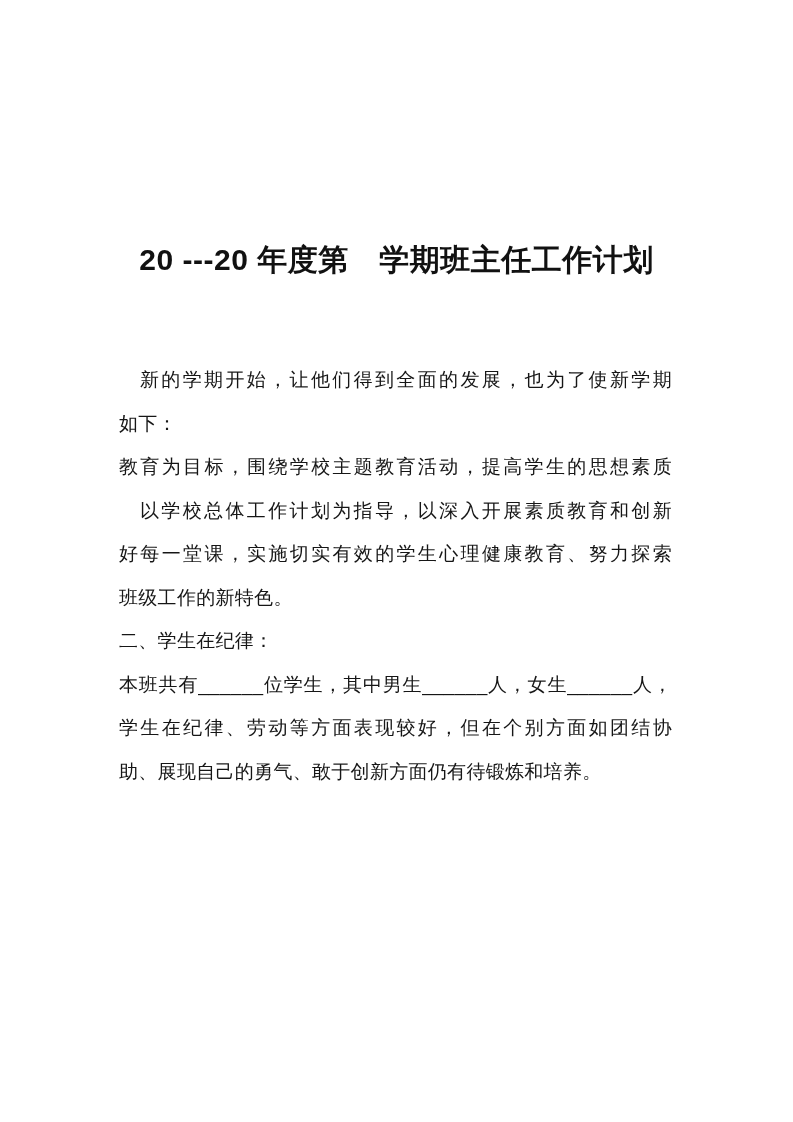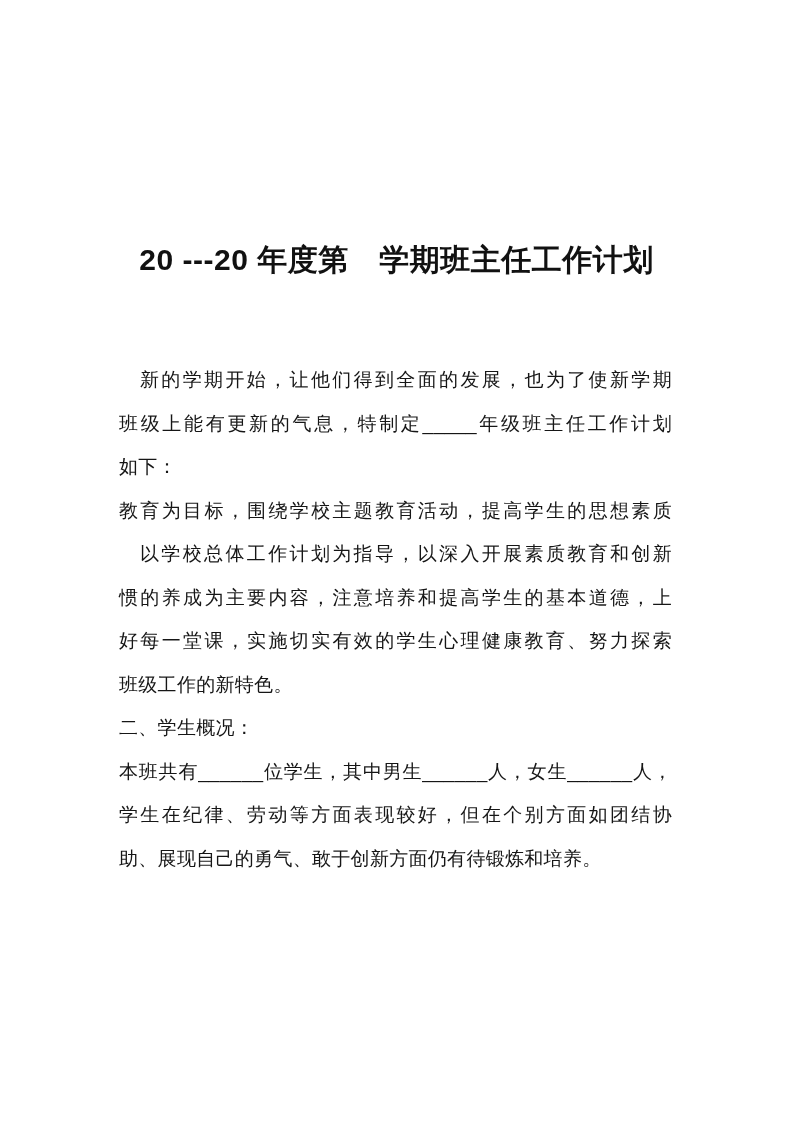--- a/index.html
+++ b/index.html
@@ -59,26 +59,24 @@
 </style>
 </head>
 <body>
 
 <div class="page">
 
   <h1 class="doc-title">20 ---20 年度第　学期班主任工作计划</h1>
 
   <div class="body-text">
     <div class="line indent full">新的学期开始，让他们得到全面的发展，也为了使新学期</div>
-    <div class="line full">班级上能有更新的气息，特制定_____年级班主任工作计划</div>
     <div class="line">如下：</div>
     <div class="line full">教育为目标，围绕学校主题教育活动，提高学生的思想素质</div>
     <div class="line indent full">以学校总体工作计划为指导，以深入开展素质教育和创新</div>
-    <div class="line full">惯的养成为主要内容，注意培养和提高学生的基本道德，上</div>
     <div class="line full">好每一堂课，实施切实有效的学生心理健康教育、努力探索</div>
     <div class="line">班级工作的新特色。</div>
-    <div class="line">二、学生概况：</div>
+    <div class="line">二、学生在纪律：</div>
     <div class="line full">本班共有______位学生，其中男生______人，女生______人，</div>
     <div class="line full">学生在纪律、劳动等方面表现较好，但在个别方面如团结协</div>
     <div class="line">助、展现自己的勇气、敢于创新方面仍有待锻炼和培养。</div>
   </div>
 
 </div>
 
 </body></html>

